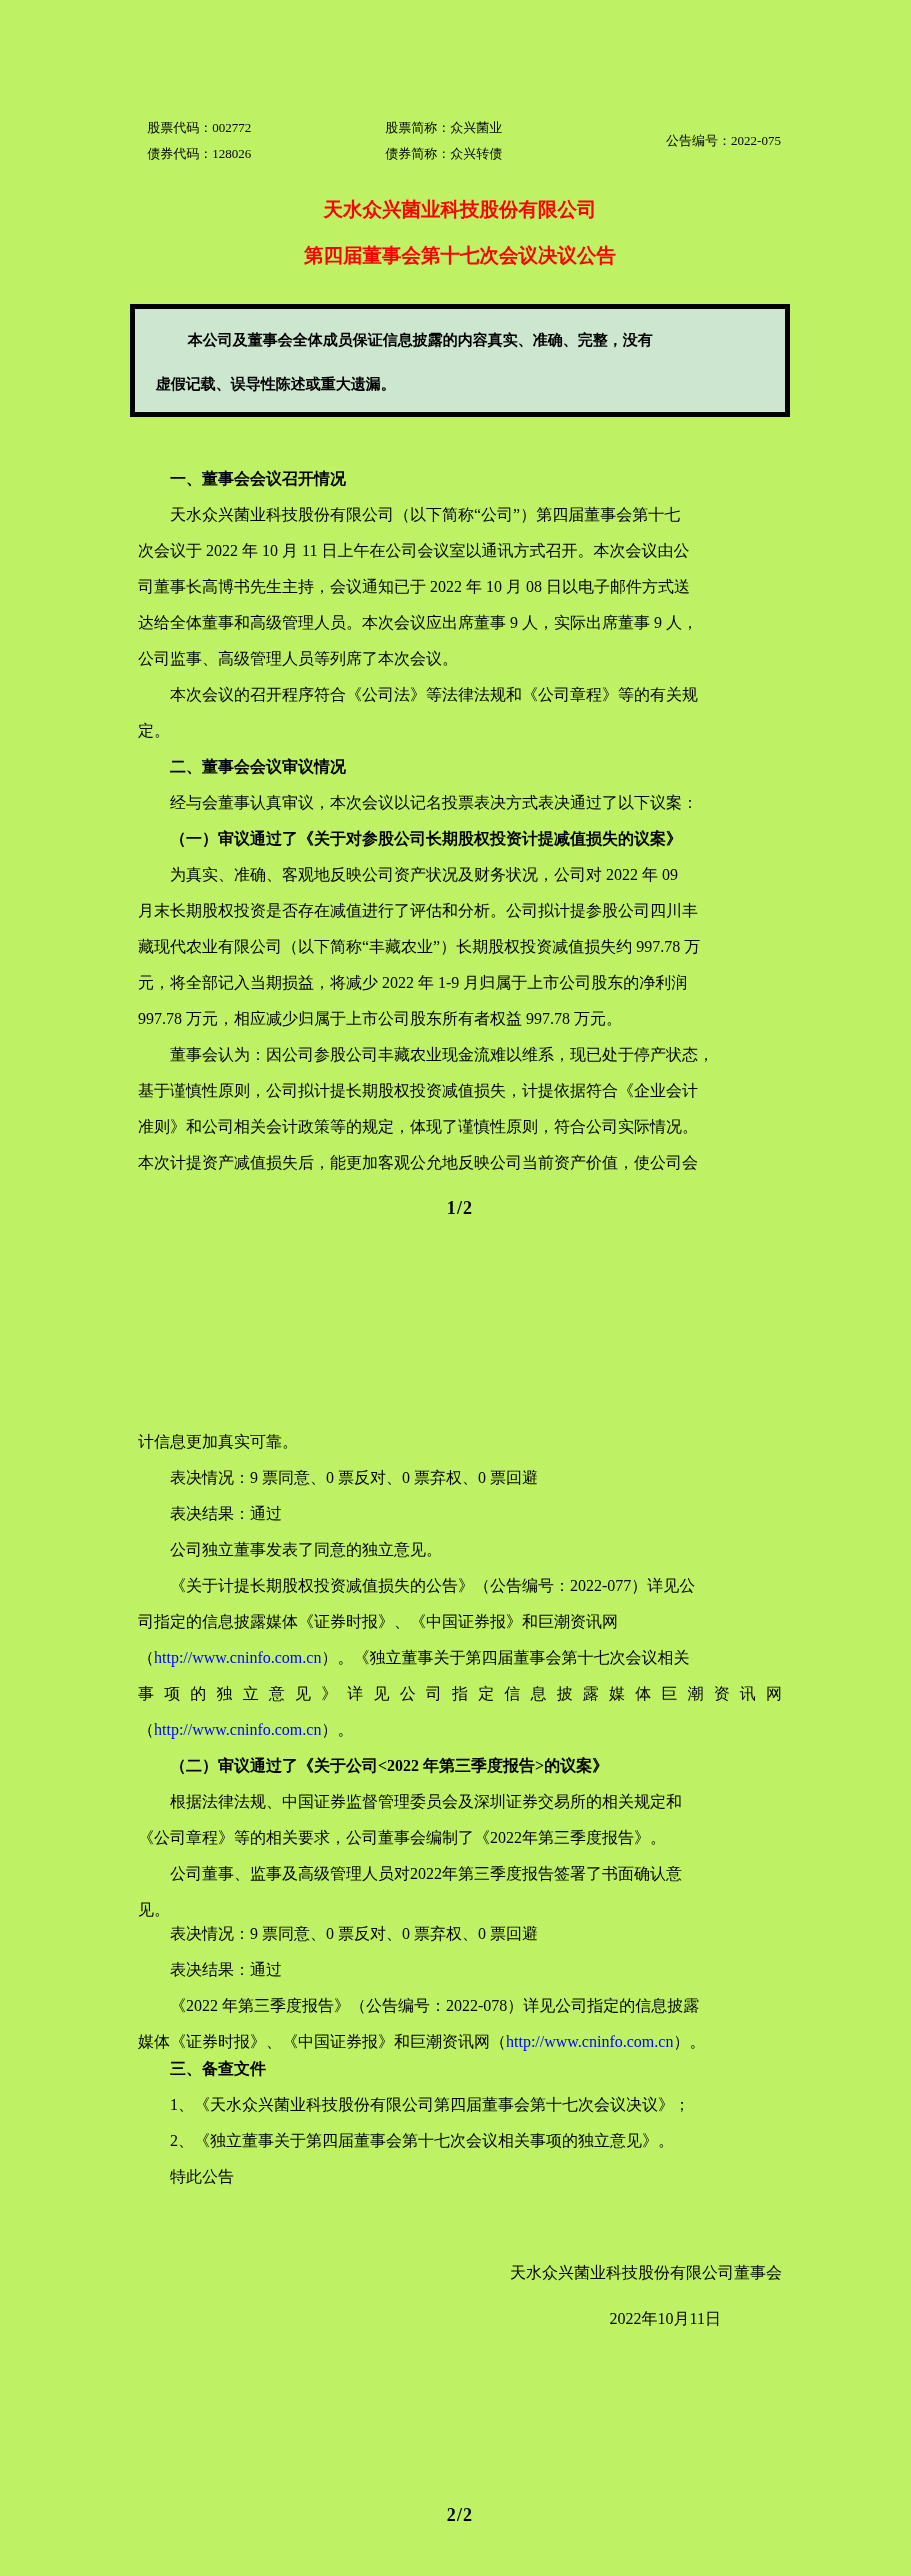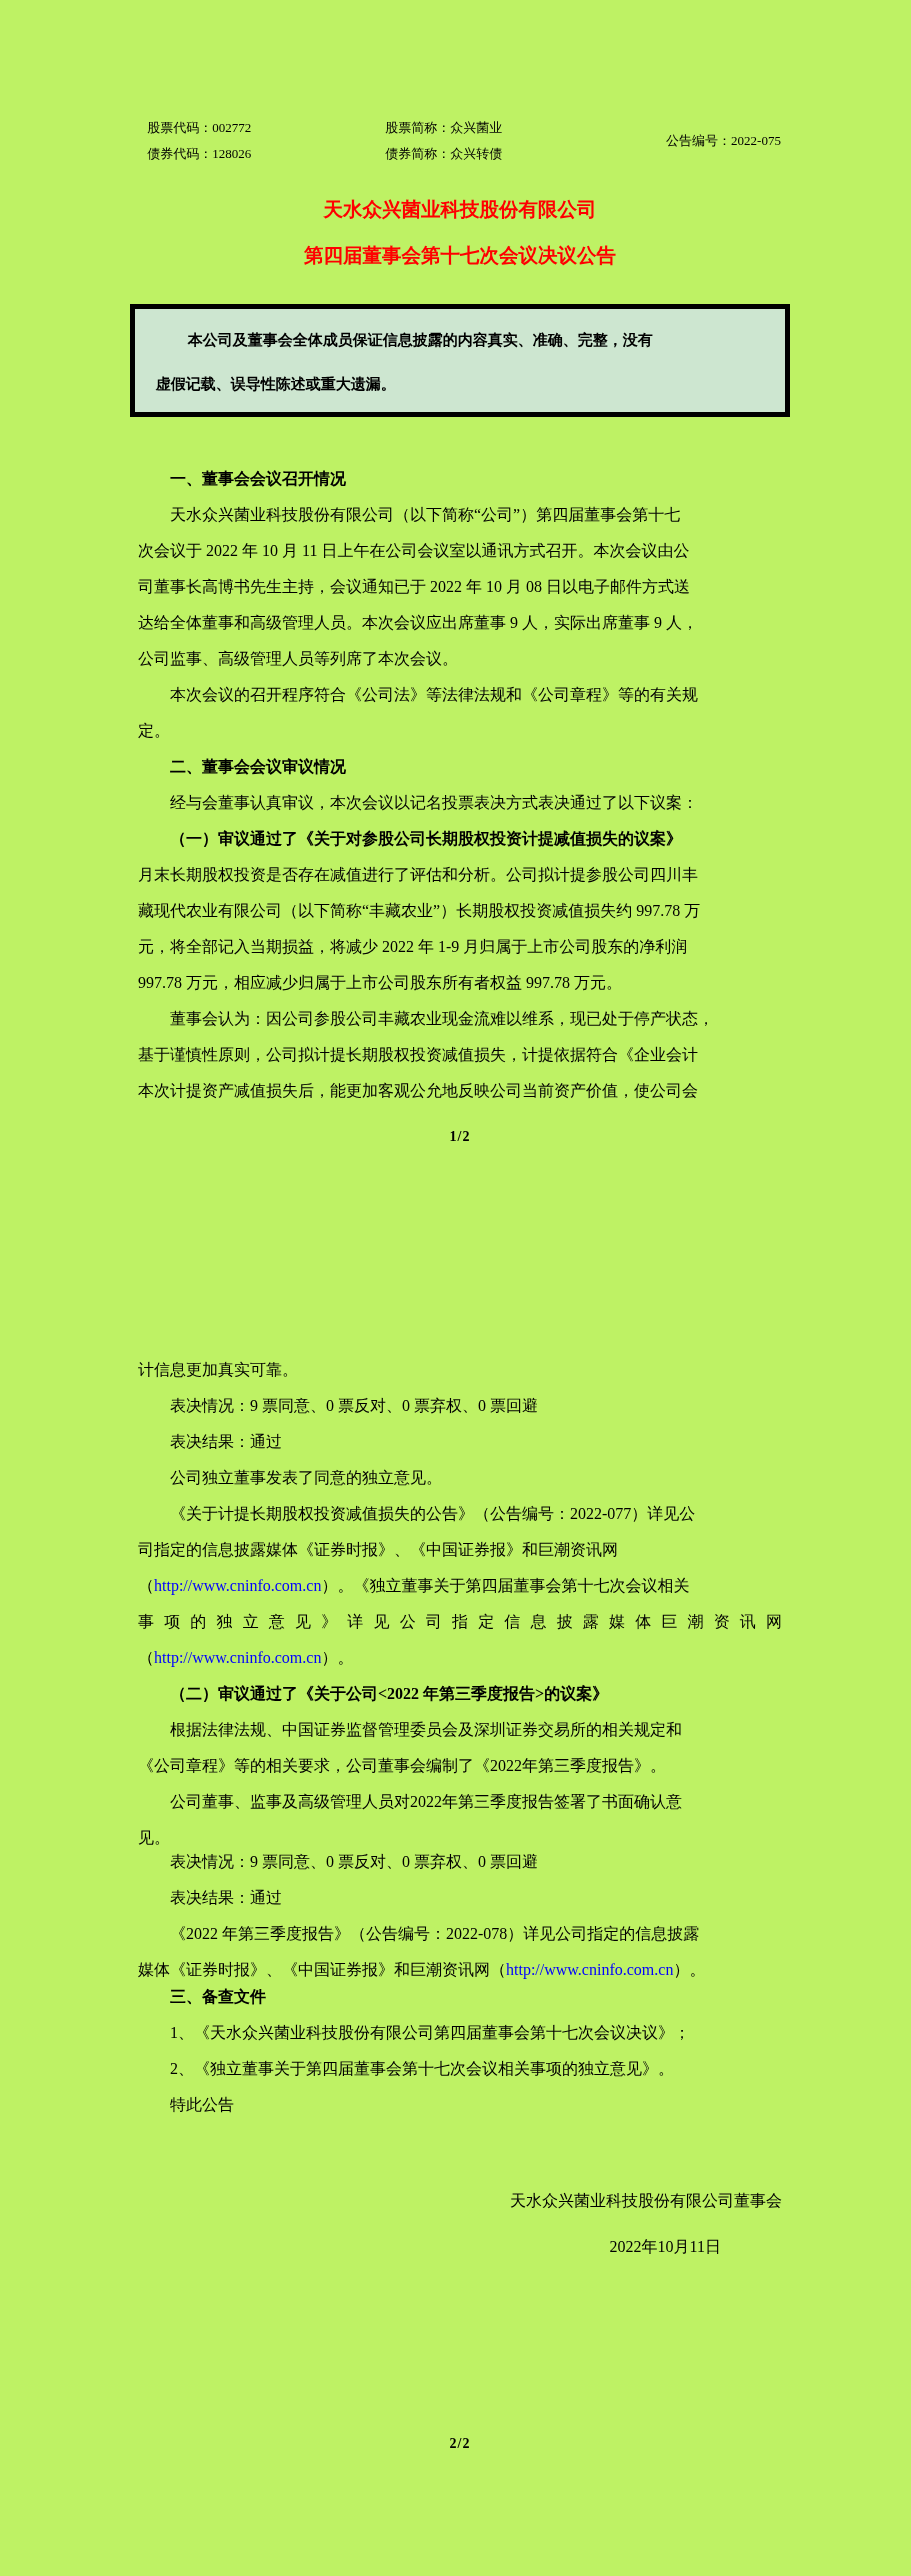--- a/index.html
+++ b/index.html
@@ -33,21 +33,21 @@
   .ln{font-size:16px;line-height:36px;}
   .ind{text-indent:32px;}
   .h{font-weight:bold;}
   .mt-h1{margin-top:44px;}
   .neg20{margin-top:-11.5px;}
   .neg16{margin-top:-9.2px;}
   .gap-p2{margin-top:204px;}
   .stretch{text-align:justify;text-align-last:justify;}
   .lnk{color:#0000ff;cursor:pointer;text-align:right;}
 
-  .pg{font-size:14px;line-height:23px;font-weight:bold;text-align:center;letter-spacing:1.1px;}
+  .pg{font-size:18px;line-height:23px;font-weight:bold;text-align:center;letter-spacing:1.1px;}
   .pg1{margin-top:16px;}
   .pg2{margin-top:167px;}
 
   .sig{margin-top:60px;text-align:right;}
   .date{margin-top:9.8px;text-align:right;padding-right:61px;font-family:Liberation Serif, serif;}
 </style>
 </head>
 <body>
 
 <div class="page">
@@ -77,26 +77,28 @@
     <div class="ln ind">天水众兴菌业科技股份有限公司（以下简称“公司”）第四届董事会第十七</div>
     <div class="ln">次会议于 2022 年 10 月 11 日上午在公司会议室以通讯方式召开。本次会议由公</div>
     <div class="ln">司董事长高博书先生主持，会议通知已于 2022 年 10 月 08 日以电子邮件方式送</div>
     <div class="ln">达给全体董事和高级管理人员。本次会议应出席董事 9 人，实际出席董事 9 人，</div>
     <div class="ln">公司监事、高级管理人员等列席了本次会议。</div>
     <div class="ln ind">本次会议的召开程序符合《公司法》等法律法规和《公司章程》等的有关规</div>
     <div class="ln">定。</div>
     <div class="ln ind h">二、董事会会议审议情况</div>
     <div class="ln ind">经与会董事认真审议，本次会议以记名投票表决方式表决通过了以下议案：</div>
     <div class="ln ind h">（一）审议通过了《关于对参股公司长期股权投资计提减值损失的议案》</div>
+    <div class="ln ind">为真实、准确、客观地反映公司资产状况及财务状况，公司对 2022 年 09</div>
     <div class="ln">月末长期股权投资是否存在减值进行了评估和分析。公司拟计提参股公司四川丰</div>
     <div class="ln">藏现代农业有限公司（以下简称“丰藏农业”）长期股权投资减值损失约 997.78 万</div>
     <div class="ln">元，将全部记入当期损益，将减少 2022 年 1-9 月归属于上市公司股东的净利润</div>
     <div class="ln">997.78 万元，相应减少归属于上市公司股东所有者权益 997.78 万元。</div>
     <div class="ln ind">董事会认为：因公司参股公司丰藏农业现金流难以维系，现已处于停产状态，</div>
     <div class="ln">基于谨慎性原则，公司拟计提长期股权投资减值损失，计提依据符合《企业会计</div>
+    <div class="ln">准则》和公司相关会计政策等的规定，体现了谨慎性原则，符合公司实际情况。</div>
     <div class="ln">本次计提资产减值损失后，能更加客观公允地反映公司当前资产价值，使公司会</div>
 
     <div class="pg pg1">1/2</div>
 
     <div class="ln gap-p2">计信息更加真实可靠。</div>
     <div class="ln ind">表决情况：9 票同意、0 票反对、0 票弃权、0 票回避</div>
     <div class="ln ind">表决结果：通过</div>
     <div class="ln ind">公司独立董事发表了同意的独立意见。</div>
     <div class="ln ind">《关于计提长期股权投资减值损失的公告》（公告编号：2022-077）详见公</div>
     <div class="ln">司指定的信息披露媒体《证券时报》、《中国证券报》和巨潮资讯网</div>

